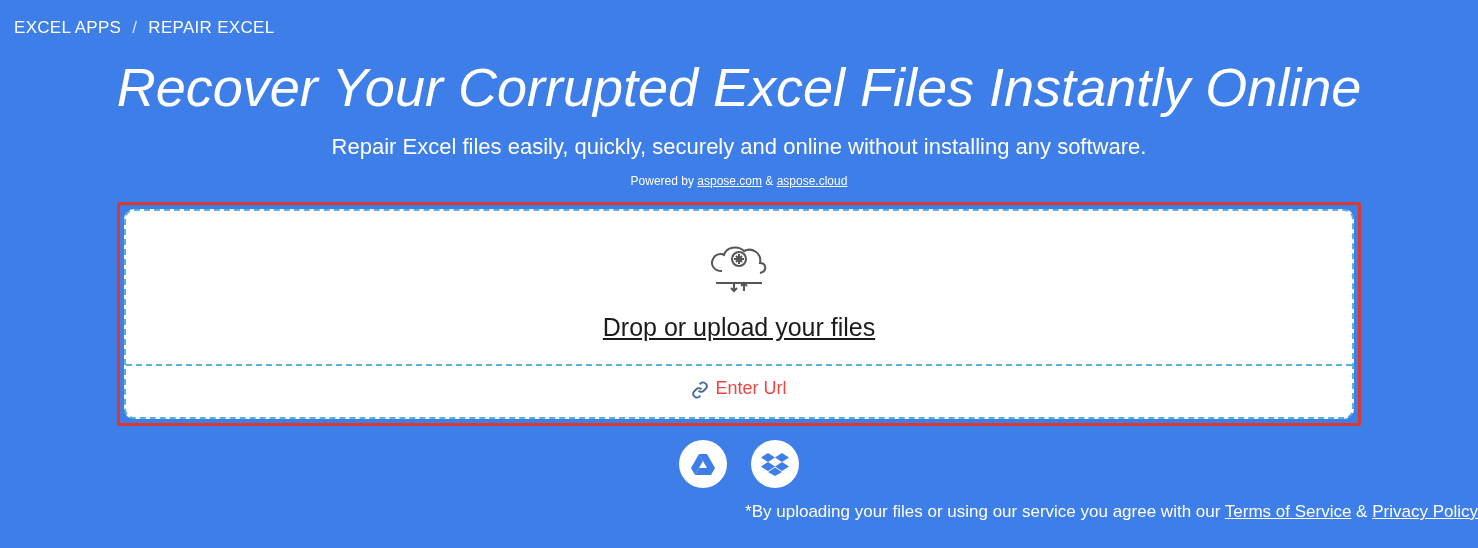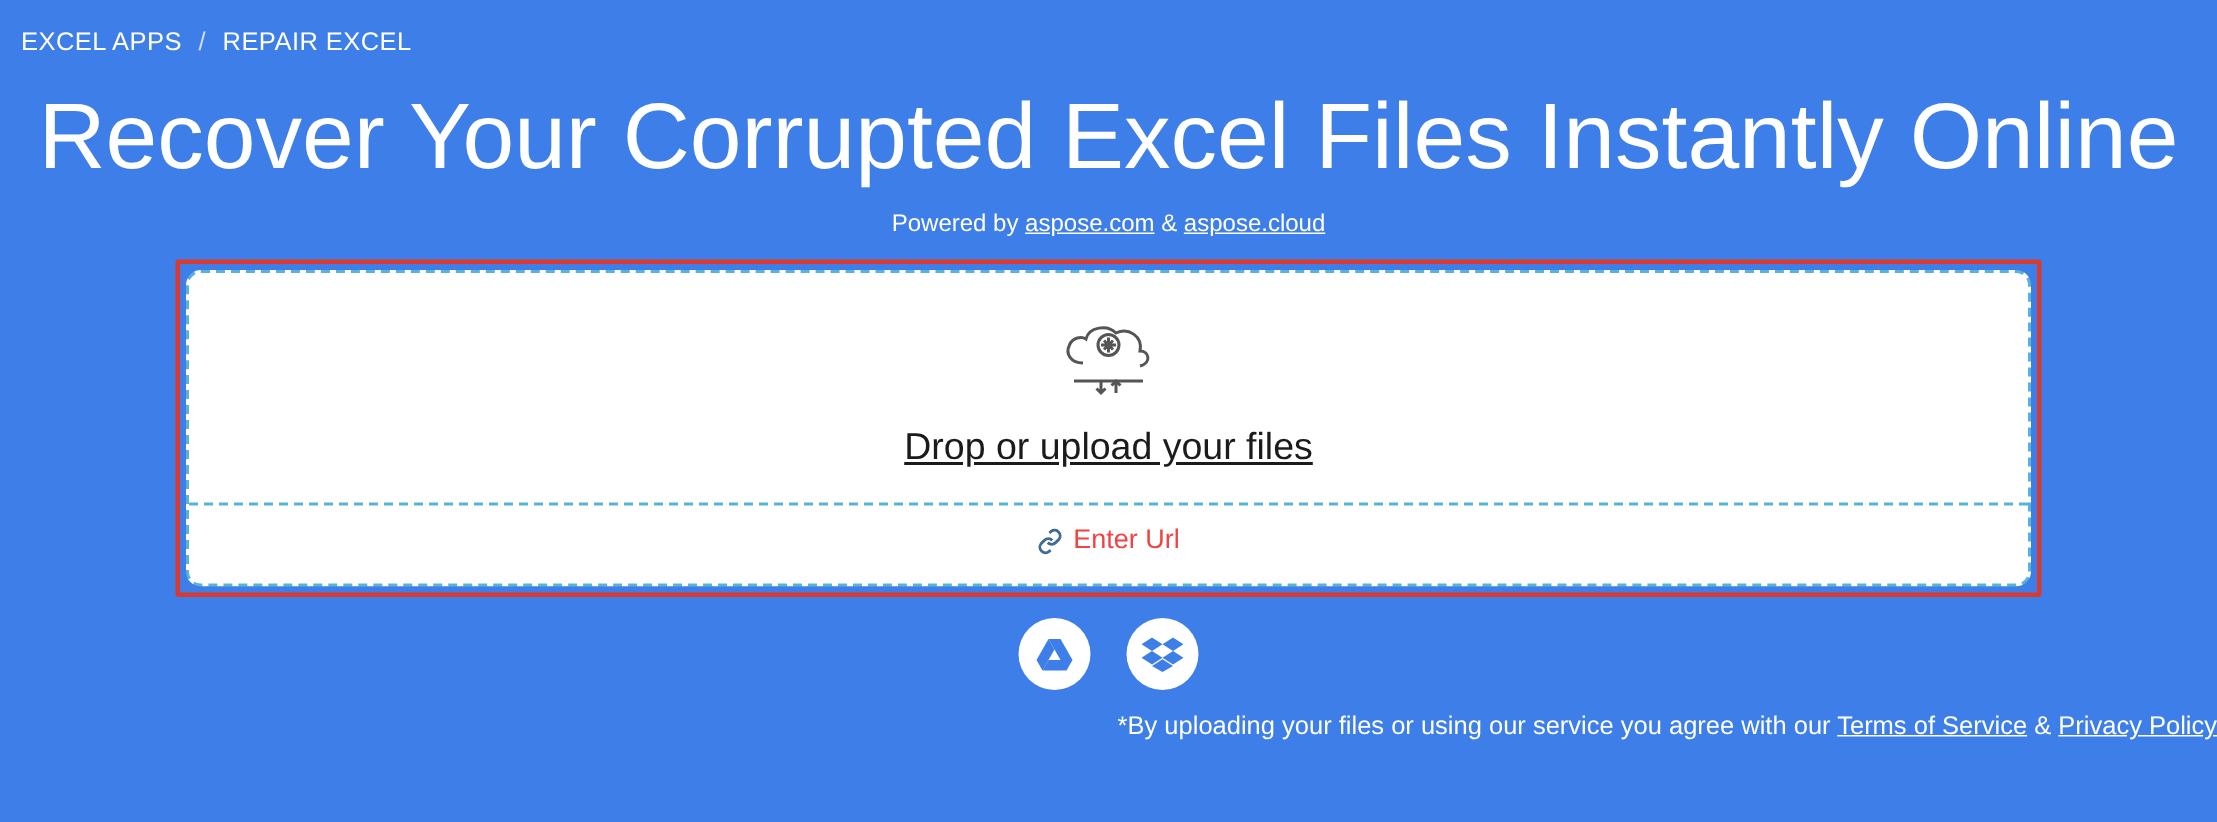--- a/index.html
+++ b/index.html
@@ -23,32 +23,33 @@
   .breadcrumb .sep {
     margin: 0 6px;
     color: #d2e0f7;
   }
   .hero {
     text-align: center;
     padding-top: 18px;
   }
   .hero h1 {
     font-weight: 400;
-    font-size: 62px;
+    font-size: 54px;
     letter-spacing: 0px;
     line-height: 1.15;
+    font-style: italic;
   }
   .hero .sub {
     margin-top: 16px;
     font-size: 22px;
     font-weight: 300;
   }
   .powered {
     margin-top: 14px;
-    font-size: 16px;
+    font-size: 12px;
     text-align: center;
   }
   .powered a {
     color: #ffffff;
     text-decoration: underline;
   }
   .upload-wrap {
     margin: 14px auto 0 auto;
     width: 1244px;
     border: 3px solid #d93a2f;
@@ -119,20 +120,21 @@
 <body>
 
 <div class="breadcrumb">
   <a href="#">EXCEL APPS</a>
   <span class="sep">/</span>
   <a href="#">REPAIR EXCEL</a>
 </div>
 
 <div class="hero">
   <h1>Recover Your Corrupted Excel Files Instantly Online</h1>
+  <div class="sub">Repair Excel files easily, quickly, securely and online without installing any software.</div>
   <div class="powered">
     <span>Powered by </span><a href="#">aspose.com</a><span> &amp; </span><a href="#">aspose.cloud</a>
   </div>
 </div>
 
 <div class="upload-wrap">
   <div class="upload-box">
     <div class="drop-area">
       <svg width="70" height="58" viewBox="0 0 70 58">
         <g fill="none" stroke="#555" stroke-width="2">

